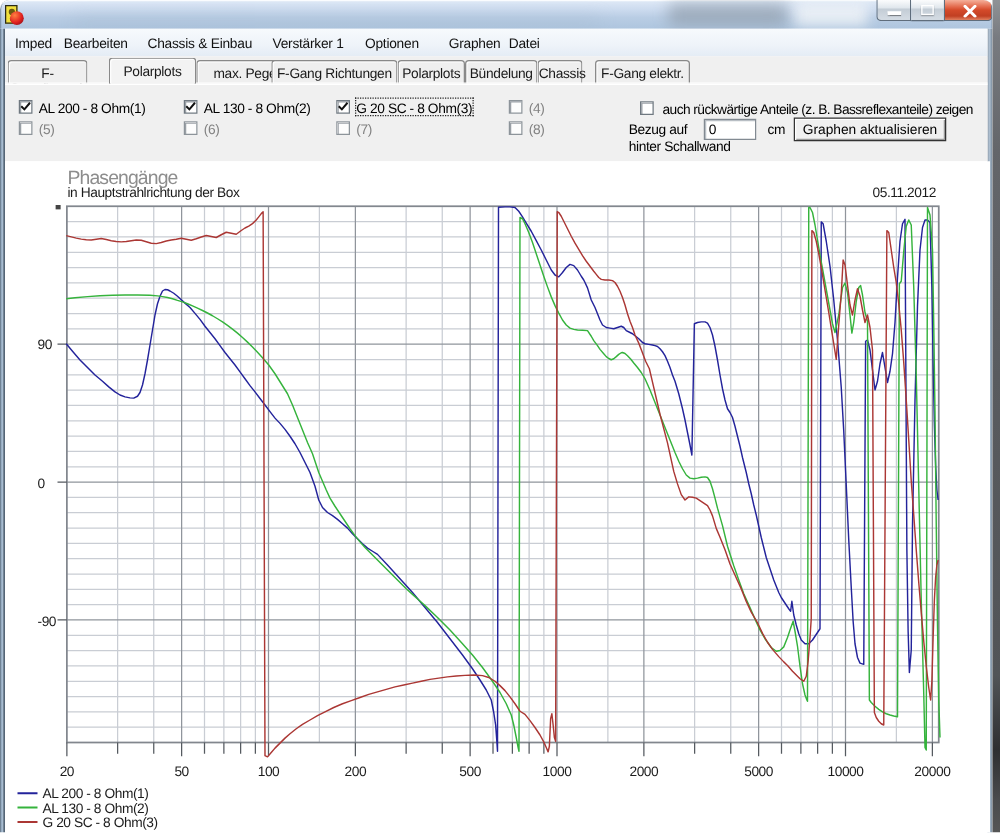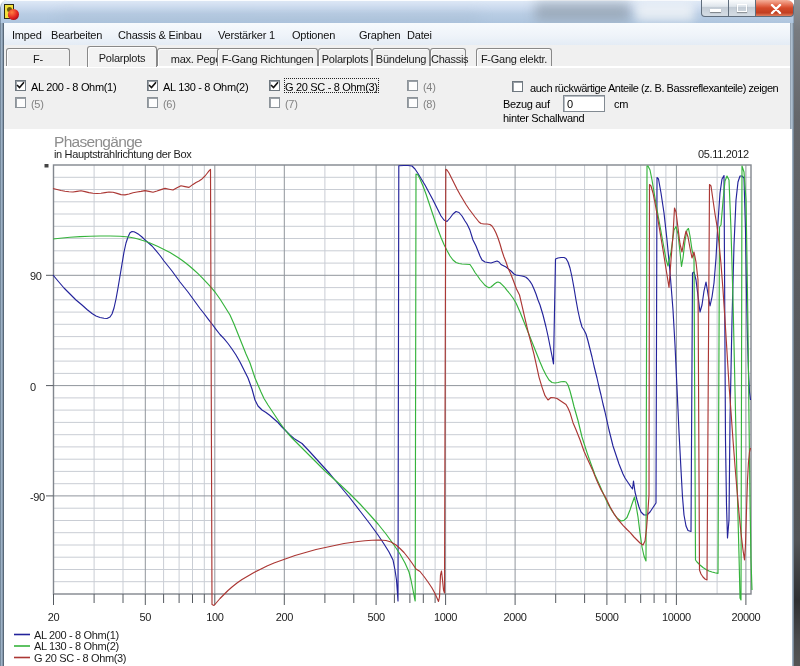--- a/index.html
+++ b/index.html
@@ -126,20 +126,21 @@
       <div class="lab dis" style="left:159px;top:30px">(6)</div>
     <div class="cb dis" style="left:265px;top:29px"></div>
       <div class="lab dis" style="left:281px;top:30px">(7)</div>
     <div class="cb dis" style="left:403px;top:29px"></div>
       <div class="lab dis" style="left:419px;top:30px">(8)</div>
     <div class="cb" style="left:508px;top:13px"></div>
     <div class="lab" style="left:526px;top:14px;letter-spacing:-0.45px">auch rückwärtige Anteile (z. B. Bassreflexanteile) zeigen</div>
     <div class="lab" style="left:499px;top:30px">Bezug auf</div>
     <div style="position:absolute;left:559px;top:27px;width:42px;height:17px;background:#fff;border:1px solid #828a92;box-shadow:inset 1px 1px 0 #b8bec4;font-size:11px;padding:2px 0 0 3px">0</div>
     <div class="lab" style="left:610px;top:30px">cm</div>
+    <div style="position:absolute;left:631px;top:26px;width:122px;height:19px;background:#f0f0f0;border:1px solid #333;box-shadow:inset 1px 1px 0 #fff, inset -1px -1px 0 #9a9a9a;font-size:11px;text-align:center;padding-top:3px">Graphen aktualisieren</div>
     <div class="lab" style="left:499px;top:44px">hinter Schallwand</div>
   </div>
   <div id="chart"><svg width="788" height="537" viewBox="4 129 788 537">
 <g fill="none">
 <path d="M94.1 165.0V594.0M123.0 165.0V594.0M163.6 165.0V594.0M179.1 165.0V594.0M192.5 165.0V594.0M204.3 165.0V594.0M255.5 165.0V594.0M324.9 165.0V594.0M353.8 165.0V594.0M394.4 165.0V594.0M409.9 165.0V594.0M423.3 165.0V594.0M435.1 165.0V594.0M486.3 165.0V594.0M555.7 165.0V594.0M584.6 165.0V594.0M625.2 165.0V594.0M640.7 165.0V594.0M654.1 165.0V594.0M665.9 165.0V594.0M717.1 165.0V594.0M53.5 177.3H751.0M53.5 189.5H751.0M53.5 201.8H751.0M53.5 214.0H751.0M53.5 226.3H751.0M53.5 238.5H751.0M53.5 250.8H751.0M53.5 263.1H751.0M53.5 287.6H751.0M53.5 299.8H751.0M53.5 312.1H751.0M53.5 324.3H751.0M53.5 336.6H751.0M53.5 348.9H751.0M53.5 361.1H751.0M53.5 373.4H751.0M53.5 397.9H751.0M53.5 410.1H751.0M53.5 422.4H751.0M53.5 434.7H751.0M53.5 446.9H751.0M53.5 459.2H751.0M53.5 471.4H751.0M53.5 483.7H751.0M53.5 508.2H751.0M53.5 520.5H751.0M53.5 532.7H751.0M53.5 545.0H751.0M53.5 557.2H751.0M53.5 569.5H751.0M53.5 581.7H751.0" stroke="#c9cdd4" stroke-width="1"></path>
 <path d="M145.3 165.0V594.0M214.8 165.0V594.0M284.3 165.0V594.0M376.1 165.0V594.0M445.6 165.0V594.0M515.1 165.0V594.0M606.9 165.0V594.0M676.4 165.0V594.0M745.9 165.0V594.0M53.5 275.3H751.0M53.5 385.6H751.0M53.5 495.9H751.0" stroke="#90959c" stroke-width="1"></path>
 <rect x="53.5" y="165.0" width="697.5" height="429.0" stroke="#82878e" stroke-width="1.4"></rect>
 <path d="M53.5 594.0V605M94.1 594.0V603M123.0 594.0V603M145.3 594.0V605M163.6 594.0V603M179.1 594.0V603M192.5 594.0V603M204.3 594.0V603M214.8 594.0V605M284.3 594.0V605M324.9 594.0V603M353.8 594.0V603M376.1 594.0V605M394.4 594.0V603M409.9 594.0V603M423.3 594.0V603M435.1 594.0V603M445.6 594.0V605M515.1 594.0V605M555.7 594.0V603M584.6 594.0V603M606.9 594.0V605M625.2 594.0V603M640.7 594.0V603M654.1 594.0V603M665.9 594.0V603M676.4 594.0V605M745.9 594.0V605M46 275.3H53.5M46 385.6H53.5M46 495.9H53.5" stroke="#555a60" stroke-width="1"></path>
 <rect x="44.5" y="164" width="4" height="3.5" fill="#444"></rect>
 <polyline points="53.0,275.0 58.0,281.0 64.0,288.0 70.0,294.0 76.0,300.0 82.0,305.0 87.0,309.5 92.0,313.5 96.0,316.0 100.0,317.5 104.0,318.3 107.0,318.5 110.0,317.0 112.0,314.0 114.0,308.0 116.0,299.0 118.0,288.0 120.0,276.0 122.0,264.0 124.0,252.0 126.0,243.0 128.0,237.0 130.0,232.8 132.0,231.6 134.0,231.8 136.0,232.8 139.0,234.6 142.0,237.0 145.0,239.8 148.0,242.5 152.0,246.0 156.0,250.7 160.0,255.5 164.0,261.0 168.0,266.0 172.0,271.0 176.0,276.5 180.0,282.0 184.0,287.0 188.0,292.0 192.0,297.5 196.0,303.0 200.0,308.5 204.0,313.5 208.0,318.8 212.0,324.0 216.0,329.3 220.0,334.5 224.0,338.7 228.0,343.5 232.0,349.0 236.0,355.0 240.0,362.0 244.0,370.0 248.0,378.0 252.0,389.0 255.0,400.0 258.0,406.0 262.0,410.0 266.0,412.5 270.0,415.5 274.0,419.0 278.0,422.5 282.0,427.0 286.0,431.0 290.0,435.0 294.0,438.5 298.0,441.0 302.0,443.5 310.0,452.0 320.0,463.0 330.0,474.0 340.0,486.0 350.0,498.0 360.0,511.0 370.0,524.0 378.0,535.0 384.0,544.0 389.0,552.0 393.0,560.0 395.0,570.0 396.5,580.0 397.4,592.0 398.0,601.0 398.8,165.8 404.0,165.5 408.0,165.5 412.0,166.0 415.0,169.0 418.0,173.5 421.0,178.5 425.0,185.0 429.0,192.5 433.0,200.0 437.0,208.0 441.0,216.0 444.0,220.0 447.0,221.5 450.0,218.0 453.0,214.0 456.0,211.5 459.0,212.5 462.0,216.0 465.0,221.0 467.0,224.0 468.0,226.0 470.0,230.3 473.0,240.0 476.0,246.0 478.0,251.0 480.0,256.0 482.0,260.0 485.0,262.0 488.0,262.5 491.0,263.0 494.0,262.0 497.0,261.0 499.0,262.0 501.0,264.5 504.0,266.0 506.0,267.0 508.0,268.6 511.0,271.0 514.0,274.0 516.0,275.0 519.0,275.5 522.0,276.0 524.0,276.5 526.0,277.2 528.0,279.0 530.0,281.4 532.0,284.5 534.0,289.0 536.0,294.0 538.0,300.0 540.0,305.0 543.0,315.0 546.0,327.0 548.0,336.0 550.0,346.0 552.0,356.0 553.5,364.0 555.5,259.0 558.0,258.0 561.0,257.5 564.0,257.5 566.0,258.5 568.0,262.0 570.0,268.0 572.0,277.0 574.0,288.0 576.0,300.0 578.0,311.0 580.0,320.0 582.0,327.0 584.0,330.0 586.0,334.0 588.0,341.0 590.0,349.0 592.0,357.0 594.0,366.0 595.0,370.0 597.0,378.0 599.0,387.0 601.0,395.0 603.0,404.0 605.0,412.0 607.0,421.0 609.0,430.0 611.0,438.0 613.0,446.0 615.0,452.0 617.0,458.0 619.0,464.0 621.0,469.0 623.0,474.0 625.0,478.0 627.0,481.0 629.0,484.0 631.0,487.0 632.5,489.0 633.5,481.0 635.0,492.0 637.0,500.0 639.0,507.0 641.0,512.0 644.0,515.0 647.0,515.0 650.0,512.0 652.0,509.0 654.0,506.0 656.0,503.0 657.0,177.5 658.5,179.0 661.0,193.0 664.0,213.0 667.0,240.0 670.0,272.0 673.0,310.0 675.0,345.0 677.0,388.0 679.0,432.0 681.0,470.0 682.5,497.0 684.0,515.0 686.0,526.0 688.0,530.5 691.0,531.5 692.5,273.0 694.0,272.0 696.0,280.0 698.0,296.0 700.0,312.0 702.0,305.0 704.0,291.0 706.0,282.0 708.0,294.0 710.0,306.0 712.0,297.0 714.0,283.0 716.0,258.0 718.0,222.0 720.0,193.0 722.0,179.0 724.0,175.5 725.5,440.0 726.5,505.0 727.5,538.0 729.0,520.0 730.0,420.0 732.0,320.0 734.0,245.0 736.0,200.0 738.0,182.0 740.0,176.0 742.0,176.0 744.0,178.0 745.5,230.0 746.5,290.0 747.5,340.0 748.5,372.0 749.5,392.0 750.5,400.0" stroke="#23239b" stroke-width="1.15" stroke-linejoin="round"></polyline>

